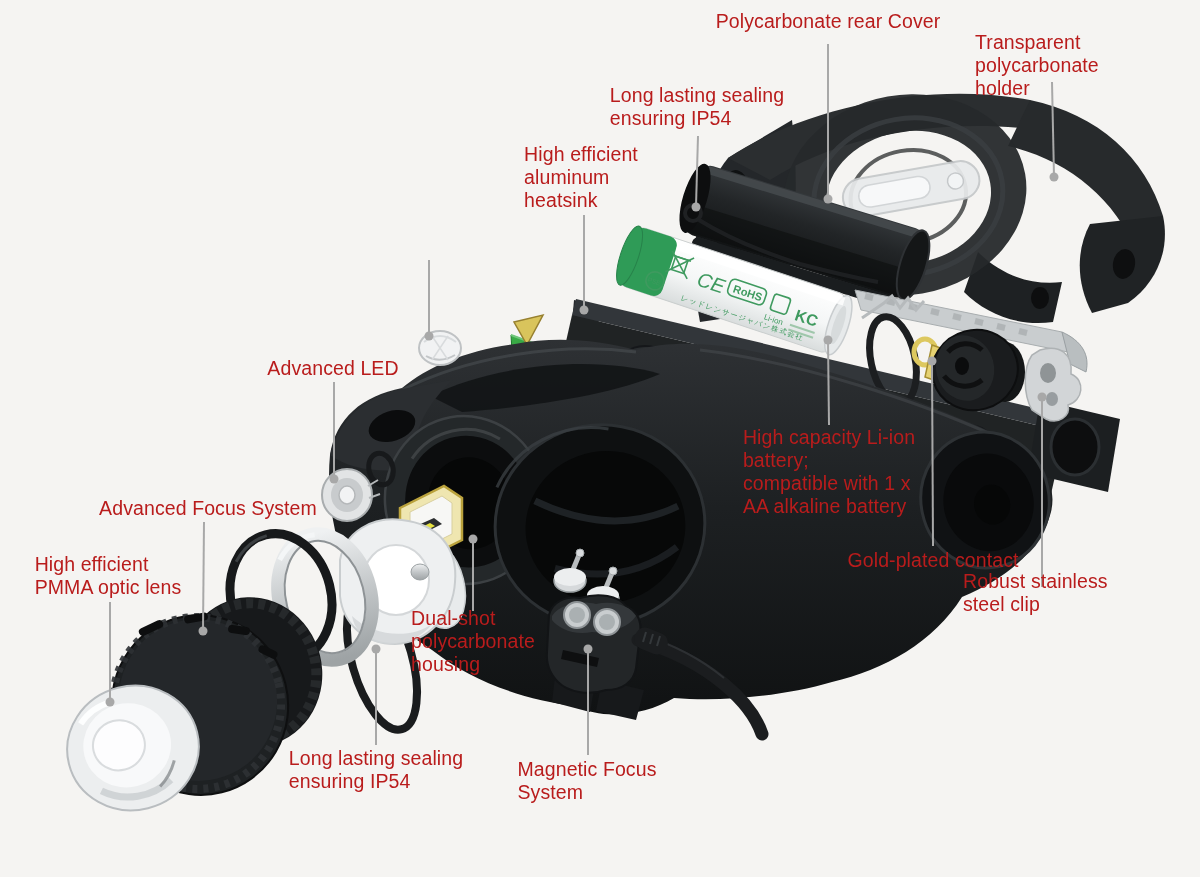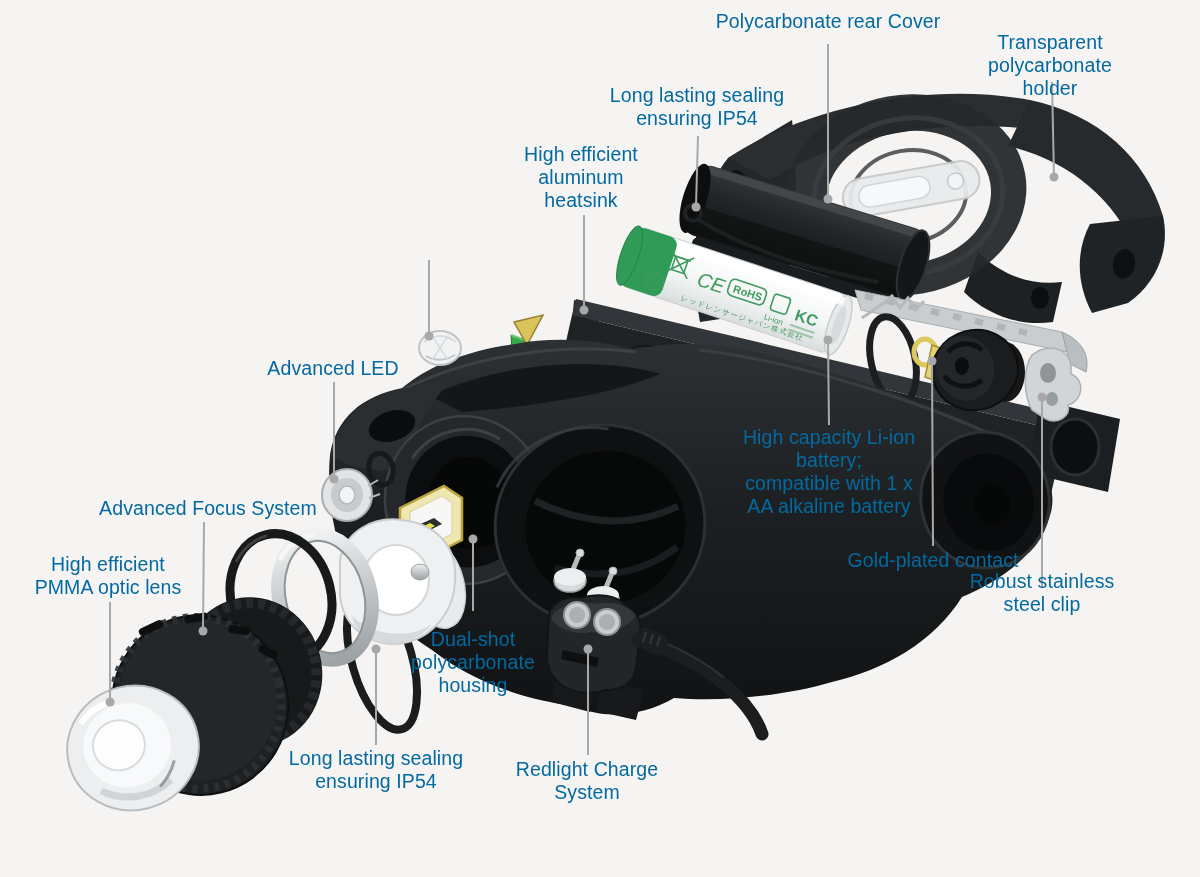--- a/index.html
+++ b/index.html
@@ -7,24 +7,23 @@
     width:1200px;height:877px;
     background:#f5f4f2;
     font-family:"Liberation Sans", sans-serif;
     overflow:hidden;
   }
   .stage{position:relative;width:1200px;height:877px;}
   .stage svg{position:absolute;left:0;top:0;}
   .callout{
     position:absolute;
     transform:translateX(-50%);
-    color:#0369a1;
+    color:#b91c1c;
     font-size:19.5px;
     line-height:23px;
-    text-align:center;
     white-space:pre-line;
     letter-spacing:.1px;
   }
 </style>
 </head>
 <body>
 
 <div class="stage">
 
 <svg width="1200" height="877" viewBox="0 0 1200 877" xmlns="http://www.w3.org/2000/svg">
@@ -397,24 +396,24 @@
 ensuring IP54</div>
   <div class="callout" style="left:581px;top:143px">High efficient
 aluminum
 heatsink</div>
   <div class="callout" style="left:333px;top:357px">Advanced LED</div>
   <div class="callout" style="left:208px;top:497px">Advanced Focus System</div>
   <div class="callout" style="left:108px;top:553px">High efficient
 PMMA optic lens</div>
   <div class="callout" style="left:376px;top:747px">Long lasting sealing
 ensuring IP54</div>
-  <div class="callout" style="left:473px;top:628px">Dual-shot
+  <div class="callout" style="left:473px;top:607px">Dual-shot
 polycarbonate
 housing</div>
-  <div class="callout" style="left:587px;top:758px">Redlight Charge
+  <div class="callout" style="left:587px;top:758px">Magnetic Focus
 System</div>
   <div class="callout" style="left:829px;top:426px">High capacity Li-ion
 battery;
 compatible with 1 x
 AA alkaline battery</div>
   <div class="callout" style="left:933px;top:549px">Gold-plated contact</div>
   <div class="callout" style="left:1042px;top:570px">Robust stainless steel clip</div>
 </div>
 
 </body></html>

